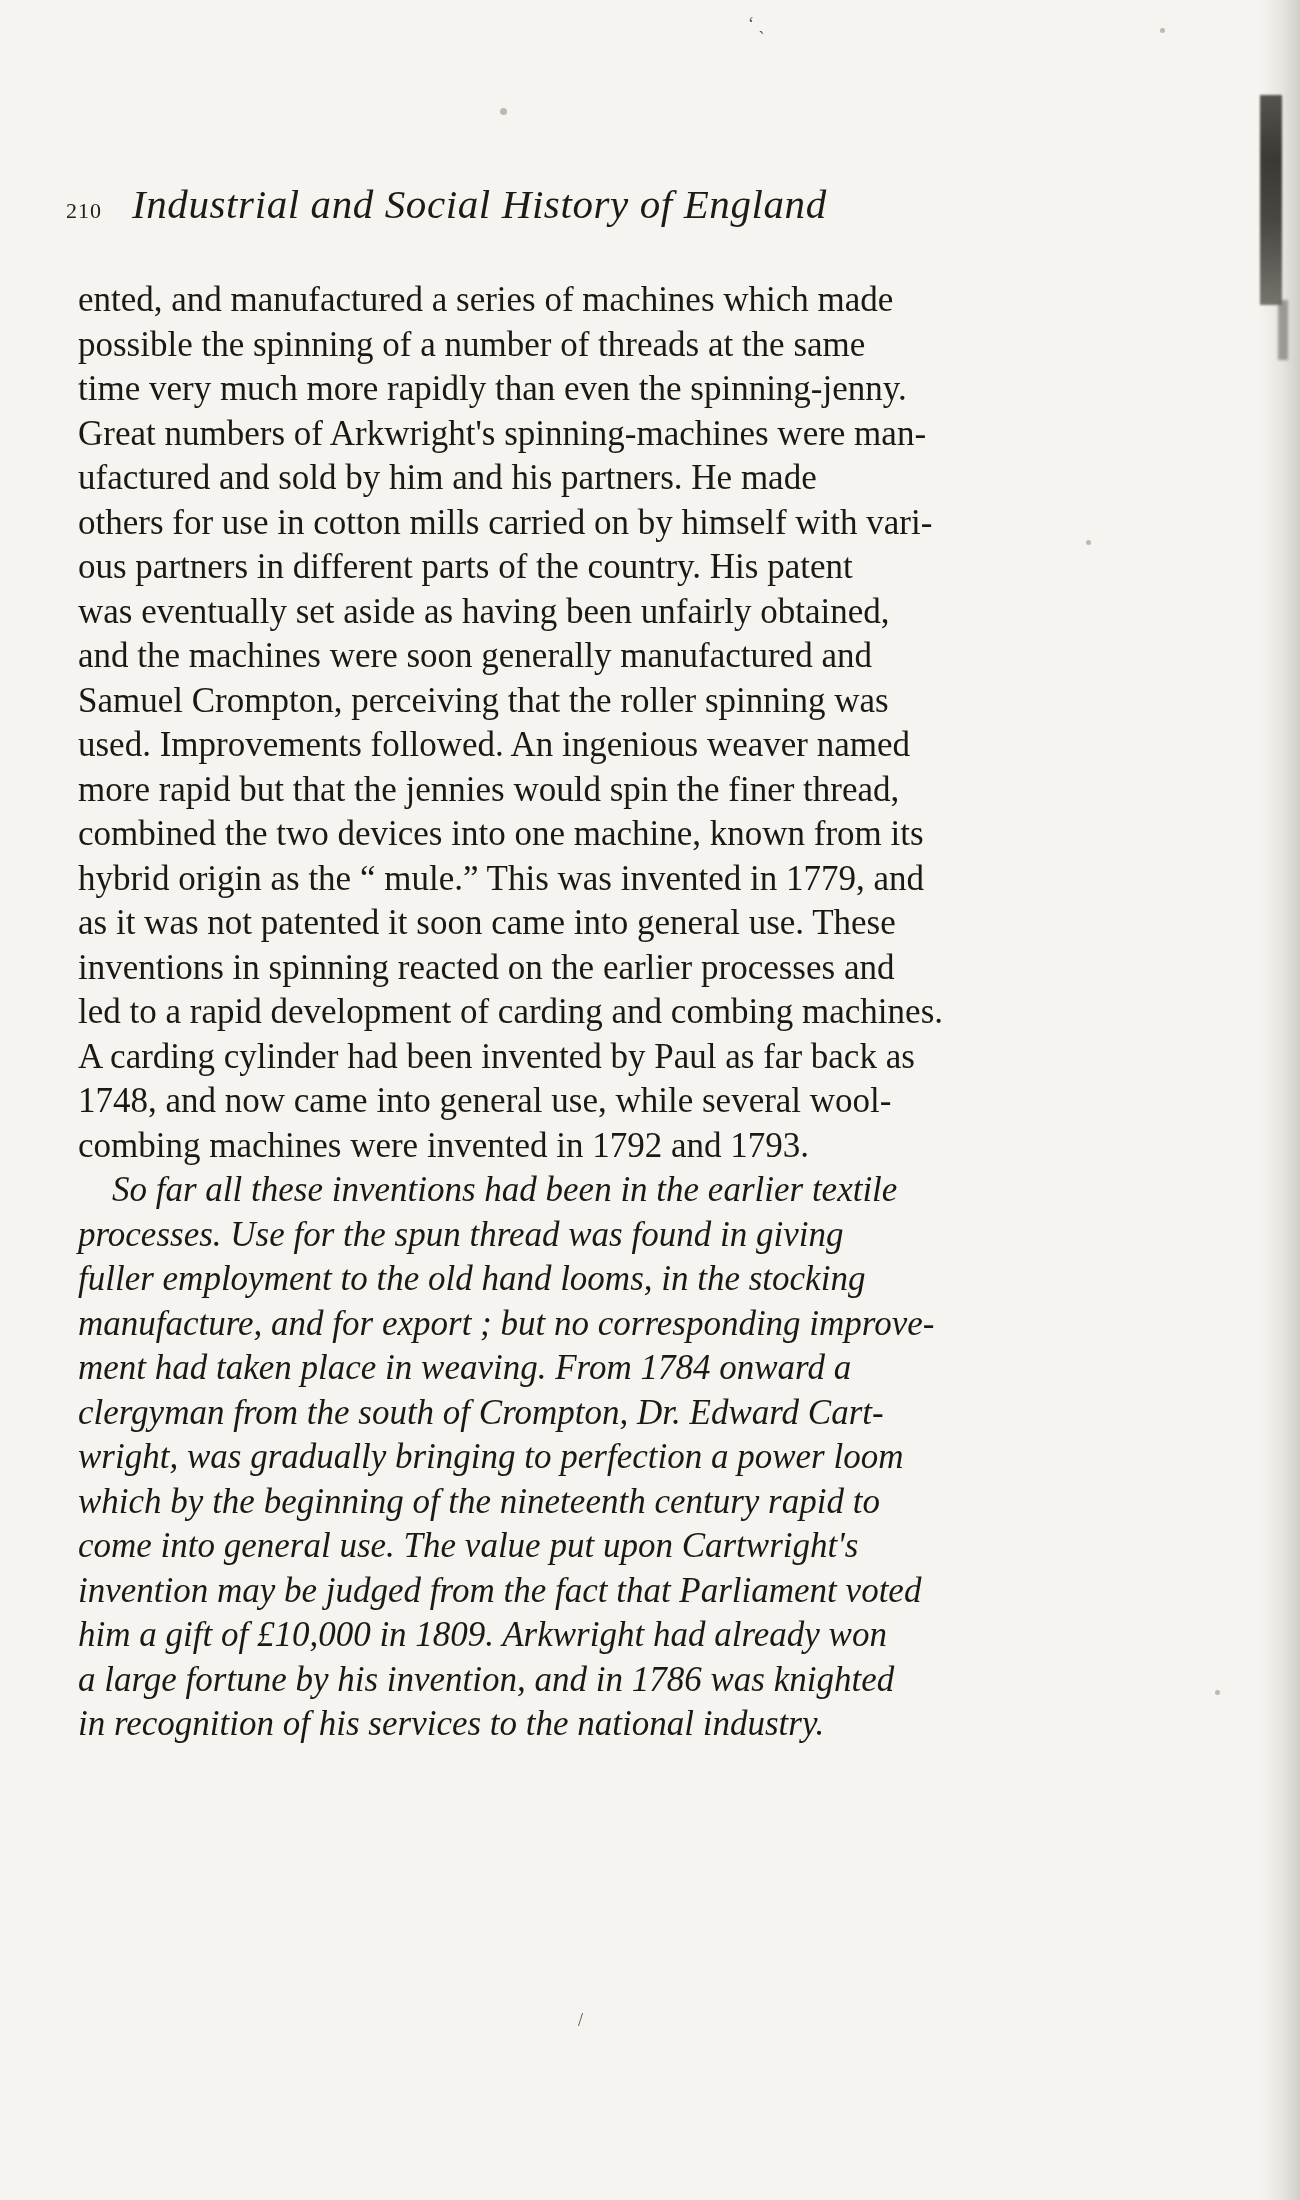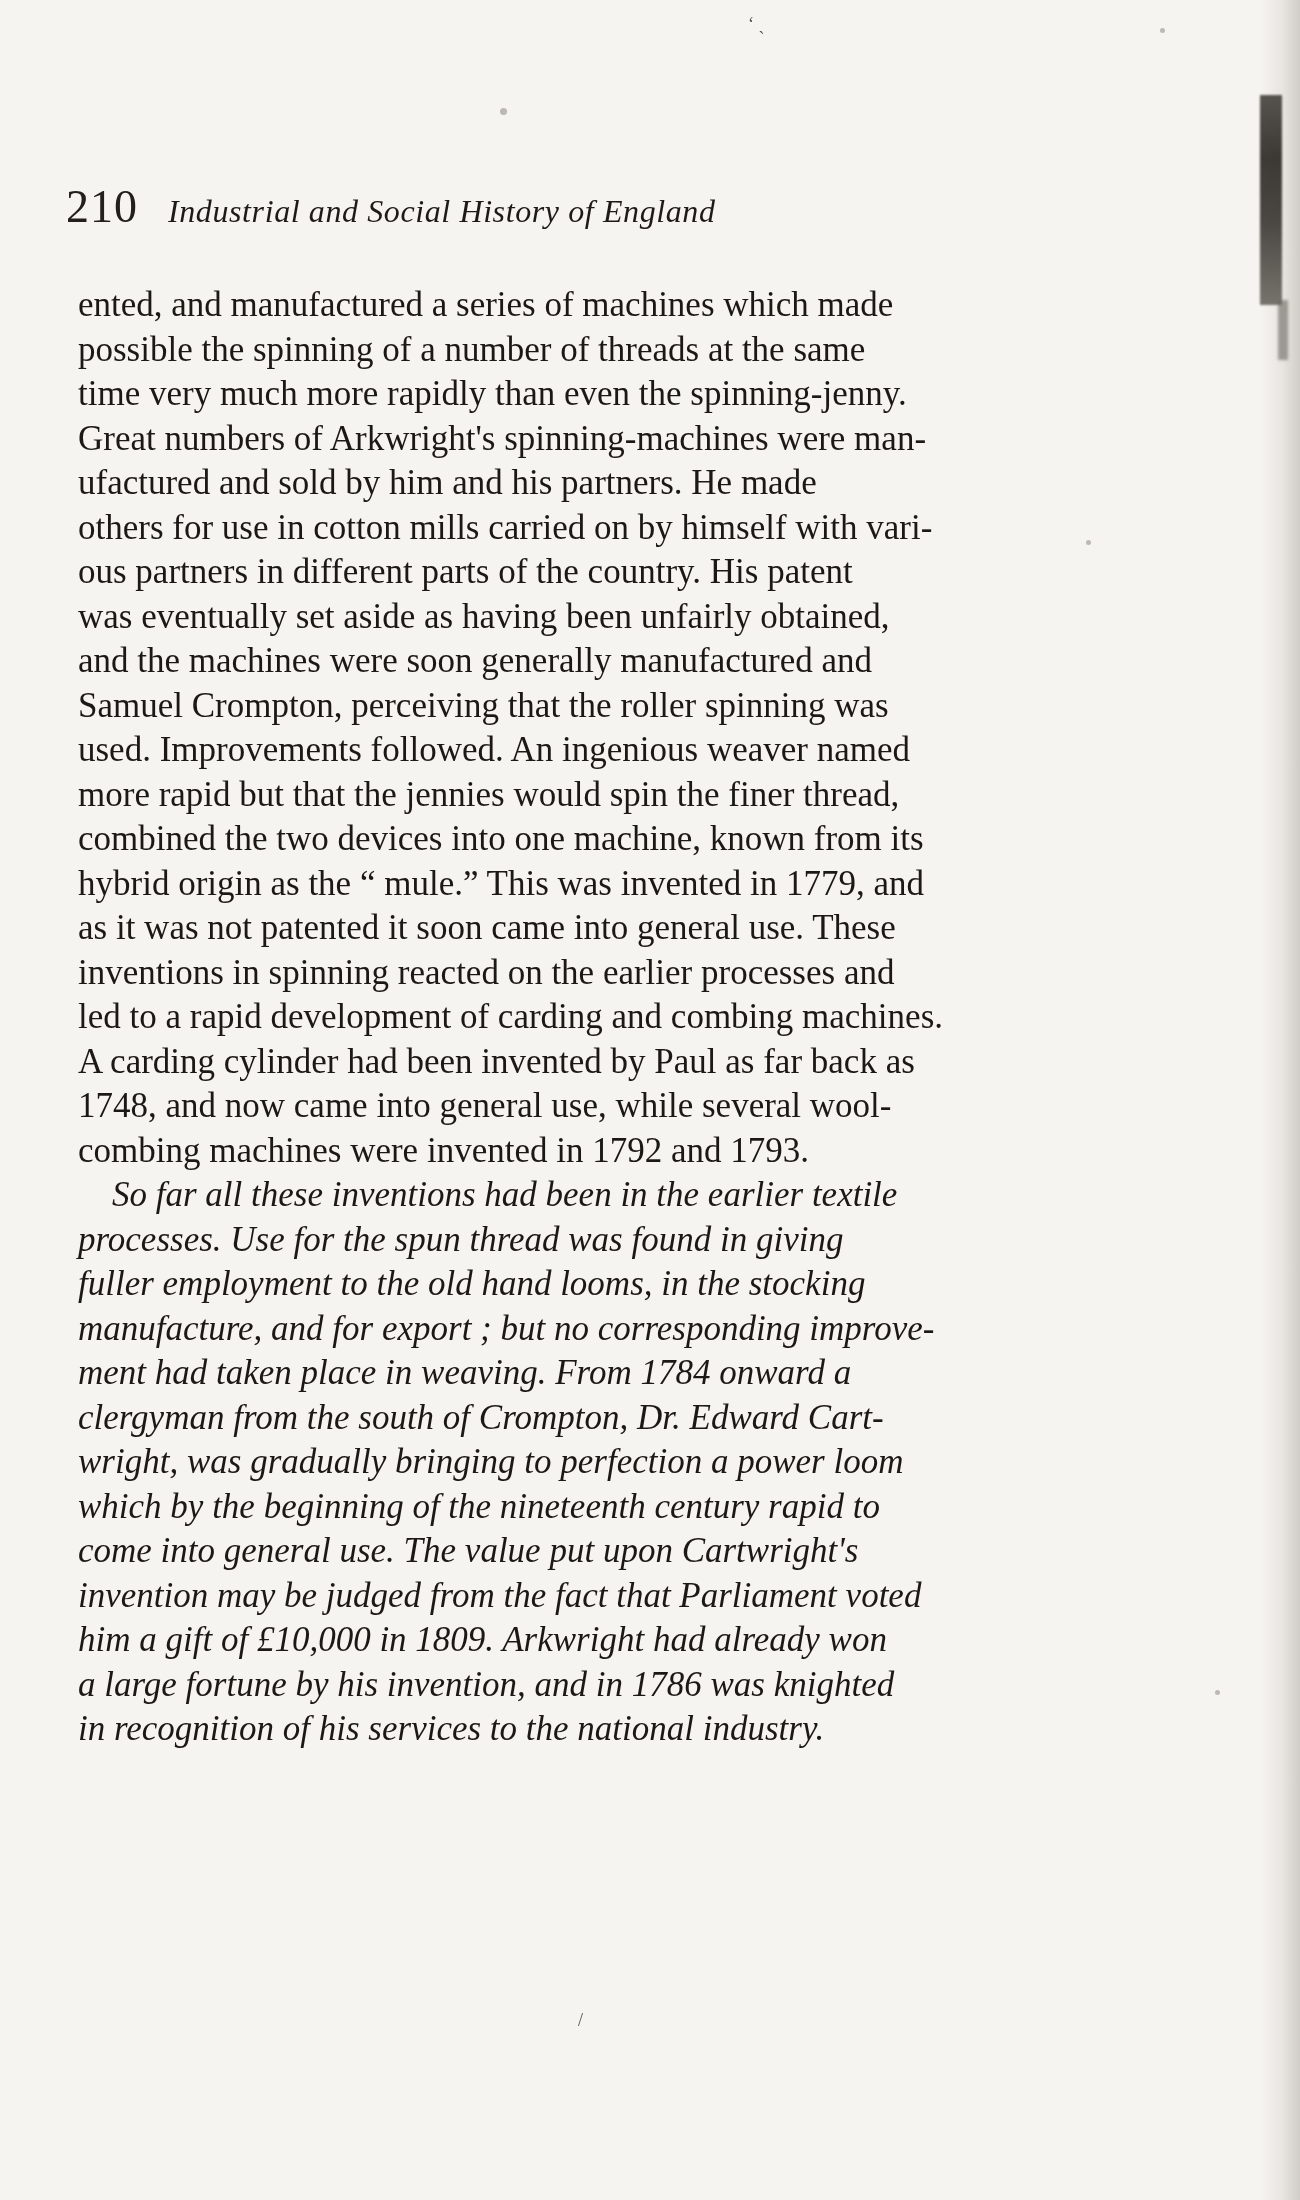--- a/index.html
+++ b/index.html
@@ -67,29 +67,29 @@
     width: 1000px;
   }
   .header-line {
     display: flex;
     align-items: baseline;
     margin-top: 180px;
     margin-left: -12px;
   }
   .folio {
     font-family: "Liberation Serif", serif;
-    font-size: 46px;
+    font-size: 22px;
     letter-spacing: 1px;
     color: #23201c;
     margin-right: 30px;
   }
   .running-title {
     font-family: "Liberation Serif", serif;
     font-style: italic;
-    font-size: 32px;
+    font-size: 41px;
     letter-spacing: 0.6px;
     color: #1e1b17;
     white-space: nowrap;
   }
   .body-text {
     margin-top: 50px;
     color: #1c1915;
     font-size: 35px;
     line-height: 44.5px;
     text-align: justify;

